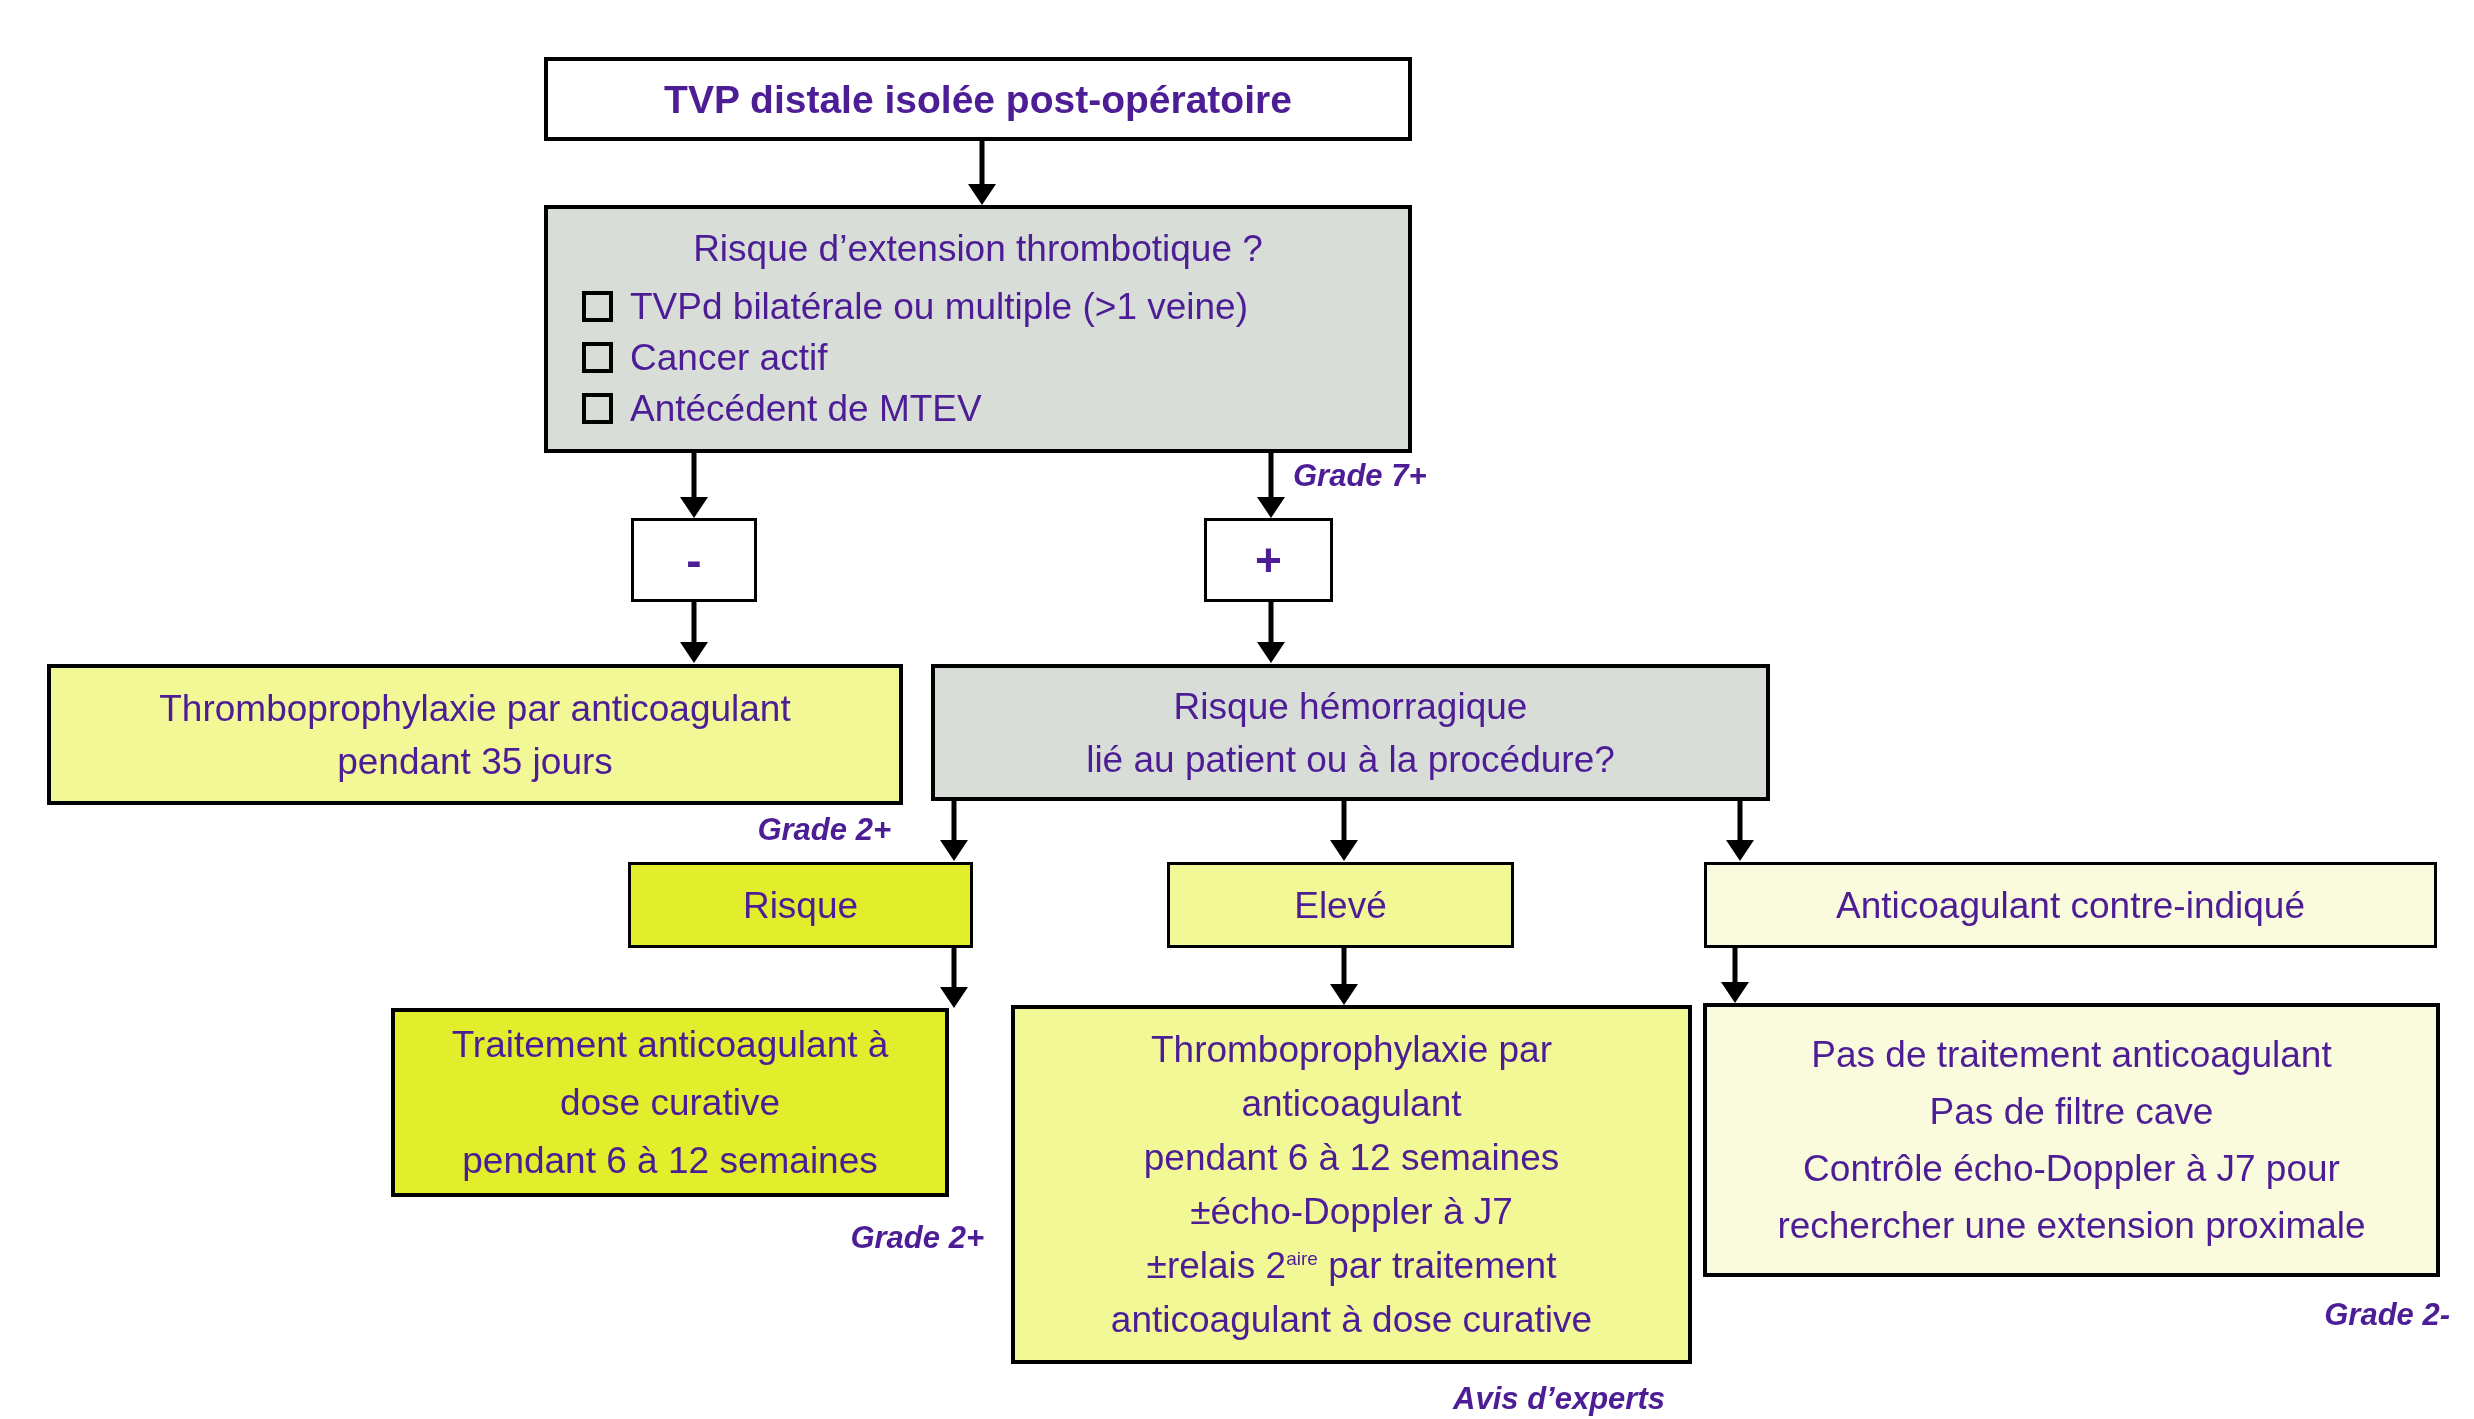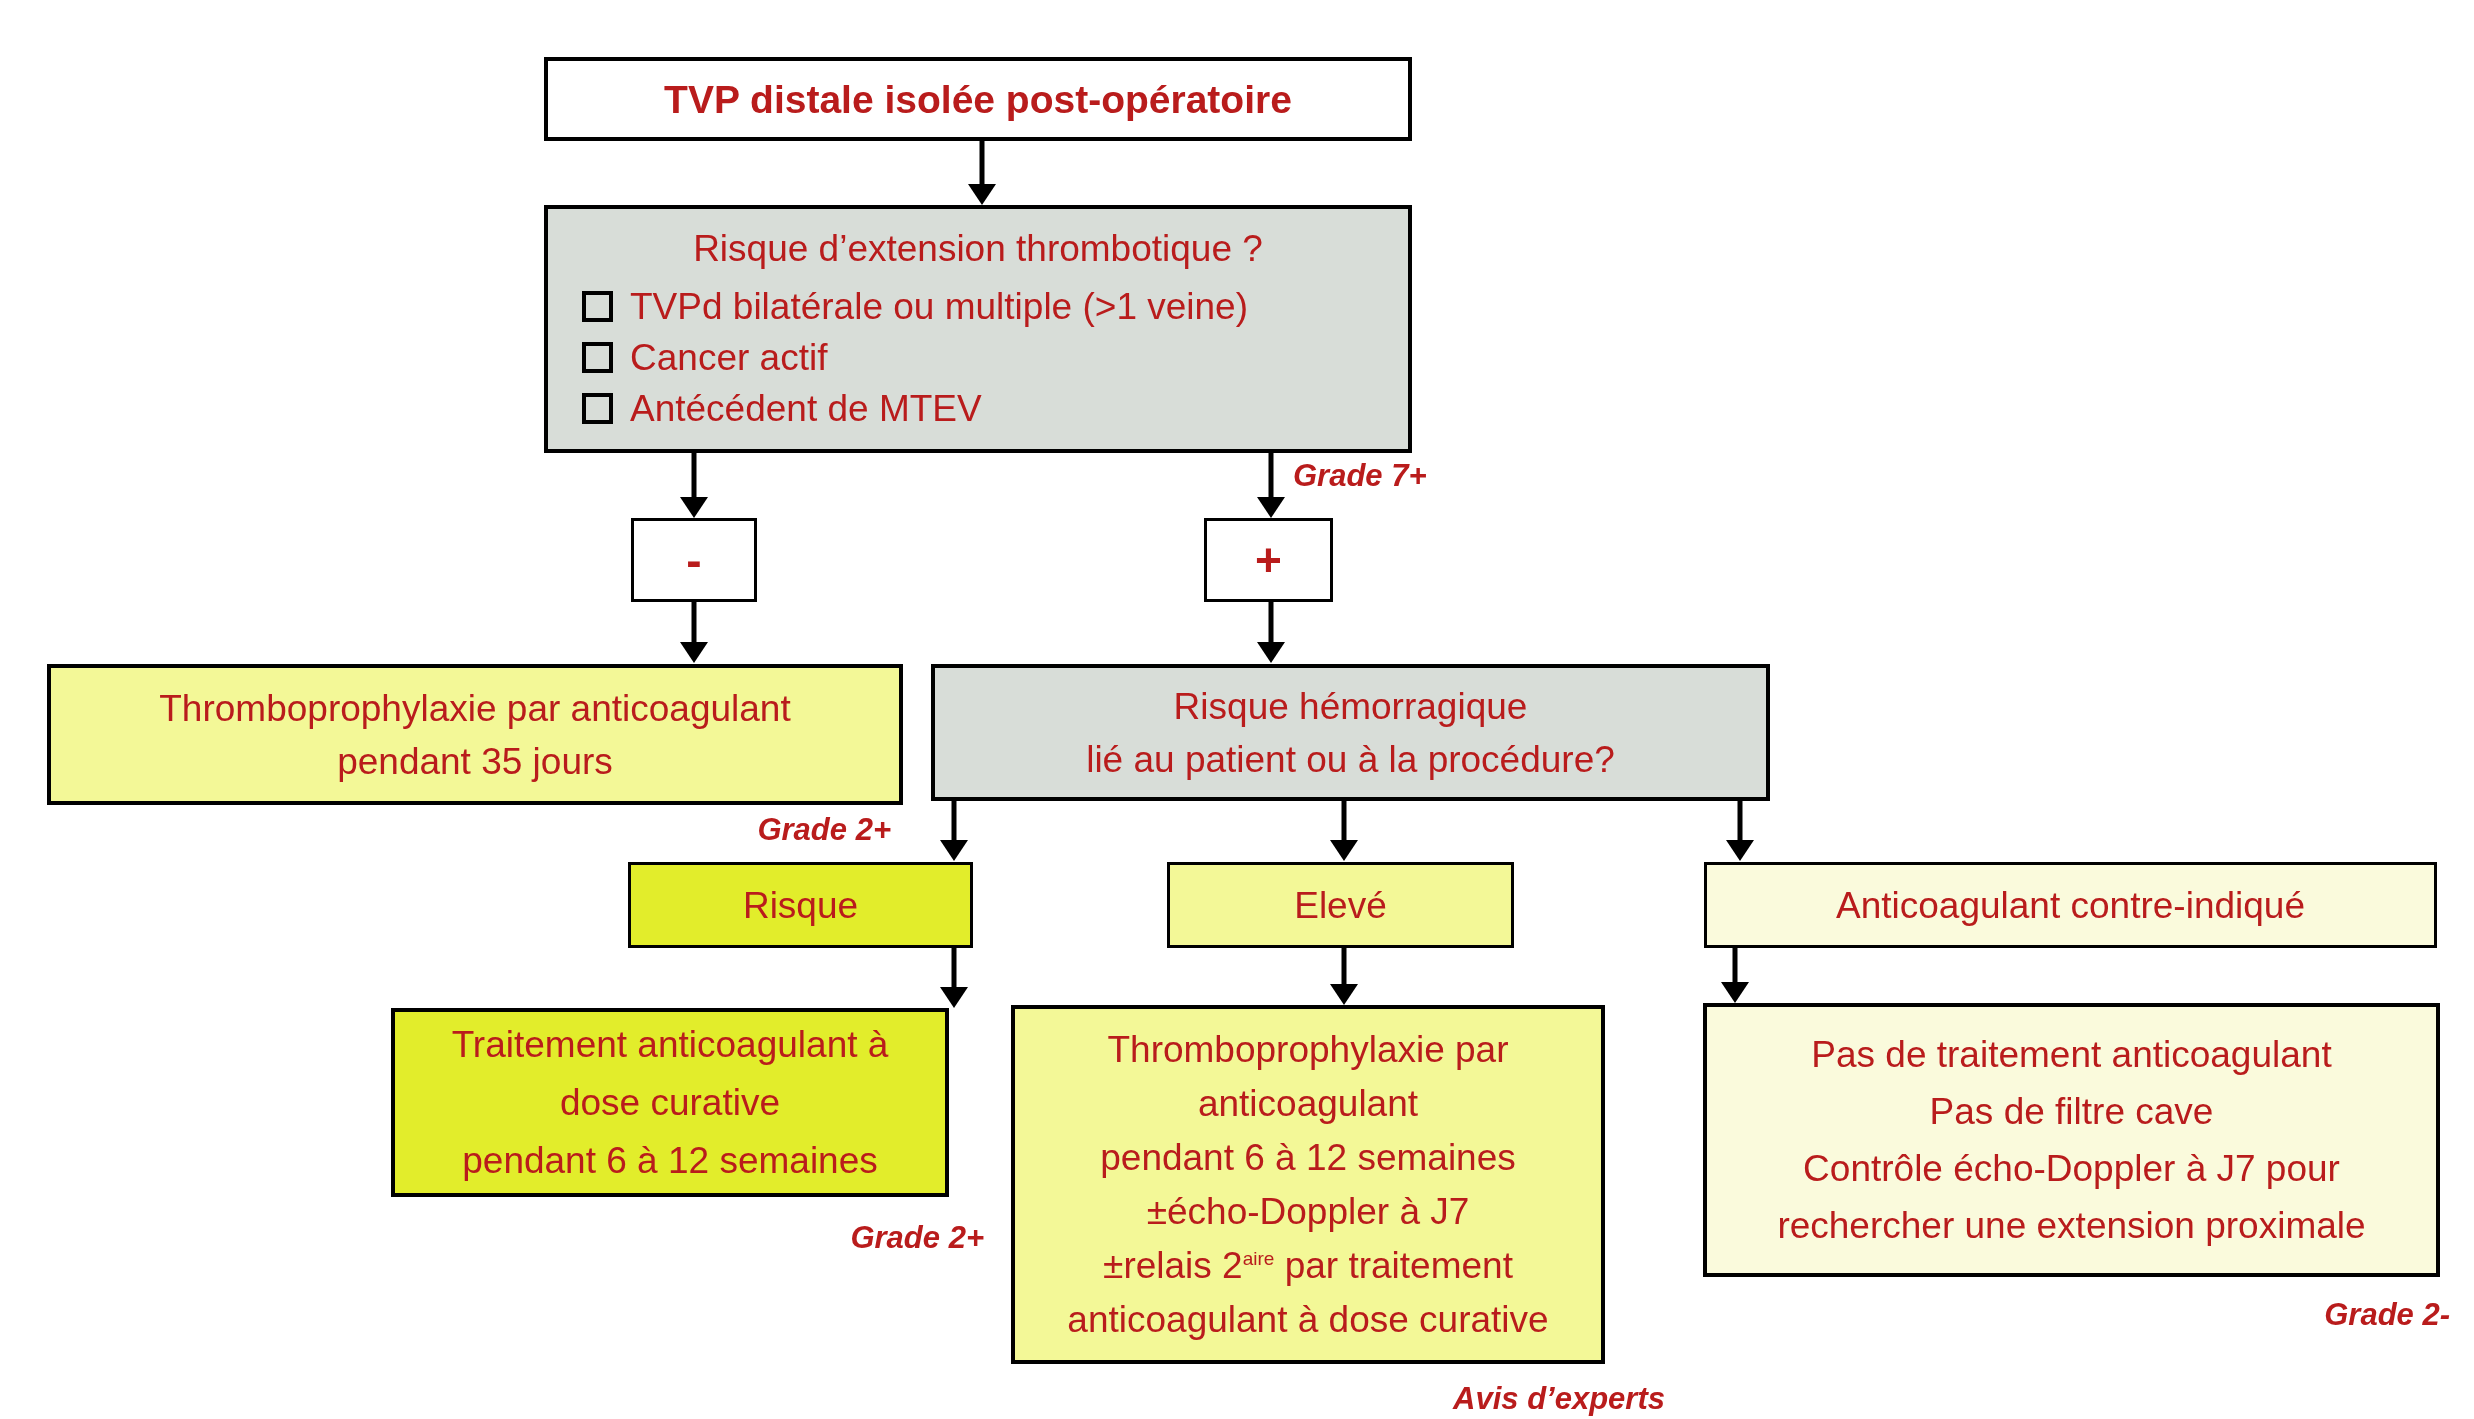--- a/index.html
+++ b/index.html
@@ -1,18 +1,18 @@
 <!DOCTYPE html>
 <html><head>
 <meta charset="utf-8">
 <style>
   html,body{margin:0;padding:0;background:#fff;}
   #canvas{
     position:relative;width:2474px;height:1419px;background:#ffffff;
-    font-family:"Liberation Sans","DejaVu Sans",sans-serif;color:#b91c1c;overflow:hidden;
+    font-family:"Liberation Sans","DejaVu Sans",sans-serif;color:#4c1d95;overflow:hidden;
   }
   .box{
     position:absolute;box-sizing:border-box;border:4px solid #000;background:#fff;
     display:flex;flex-direction:column;align-items:center;justify-content:center;
     text-align:center;font-size:37px;line-height:53px;
   }
   .box .line{white-space:nowrap;}
   .title-box{font-weight:bold;font-size:39px;}
   .sign-box{border-width:3px;font-weight:bold;font-size:46px;line-height:46px;}
   .opt-box{border-width:3px;}
@@ -120,21 +120,21 @@
   <div class="vl" style="left:1735px;top:948px;height:36px;"></div>
   <div class="ah" style="left:1735px;top:982px;"></div>
 
   <div class="box cur-box" style="left: 391px; top: 1008px; width: 558px; height: 189px; background-color: rgb(226, 237, 43);">
     <div class="line">Traitement anticoagulant à</div>
     <div class="line">dose curative</div>
     <div class="line">pendant 6 à 12 semaines</div>
   </div>
   <div class="grade" style="right:1490px;top:1220px;">Grade 2+</div>
 
-  <div class="box sec-box" style="left: 1011px; top: 1005px; width: 594px; height: 359px; background-color: rgb(243, 248, 151);">
+  <div class="box sec-box" style="left: 1011px; top: 1005px; width: 681px; height: 359px; background-color: rgb(243, 248, 151);">
     <div class="line">Thromboprophylaxie par</div>
     <div class="line">anticoagulant</div>
     <div class="line">pendant 6 à 12 semaines</div>
     <div class="line">±écho-Doppler à J7</div>
     <div class="line"><span>±relais 2</span><sup>aire</sup><span> par traitement</span></div>
     <div class="line">anticoagulant à dose curative</div>
   </div>
   <div class="grade" style="right:809px;top:1381px;">Avis d’experts</div>
 
   <div class="box nt-box" style="left: 1703px; top: 1003px; width: 737px; height: 274px; background-color: rgb(250, 250, 220);">

